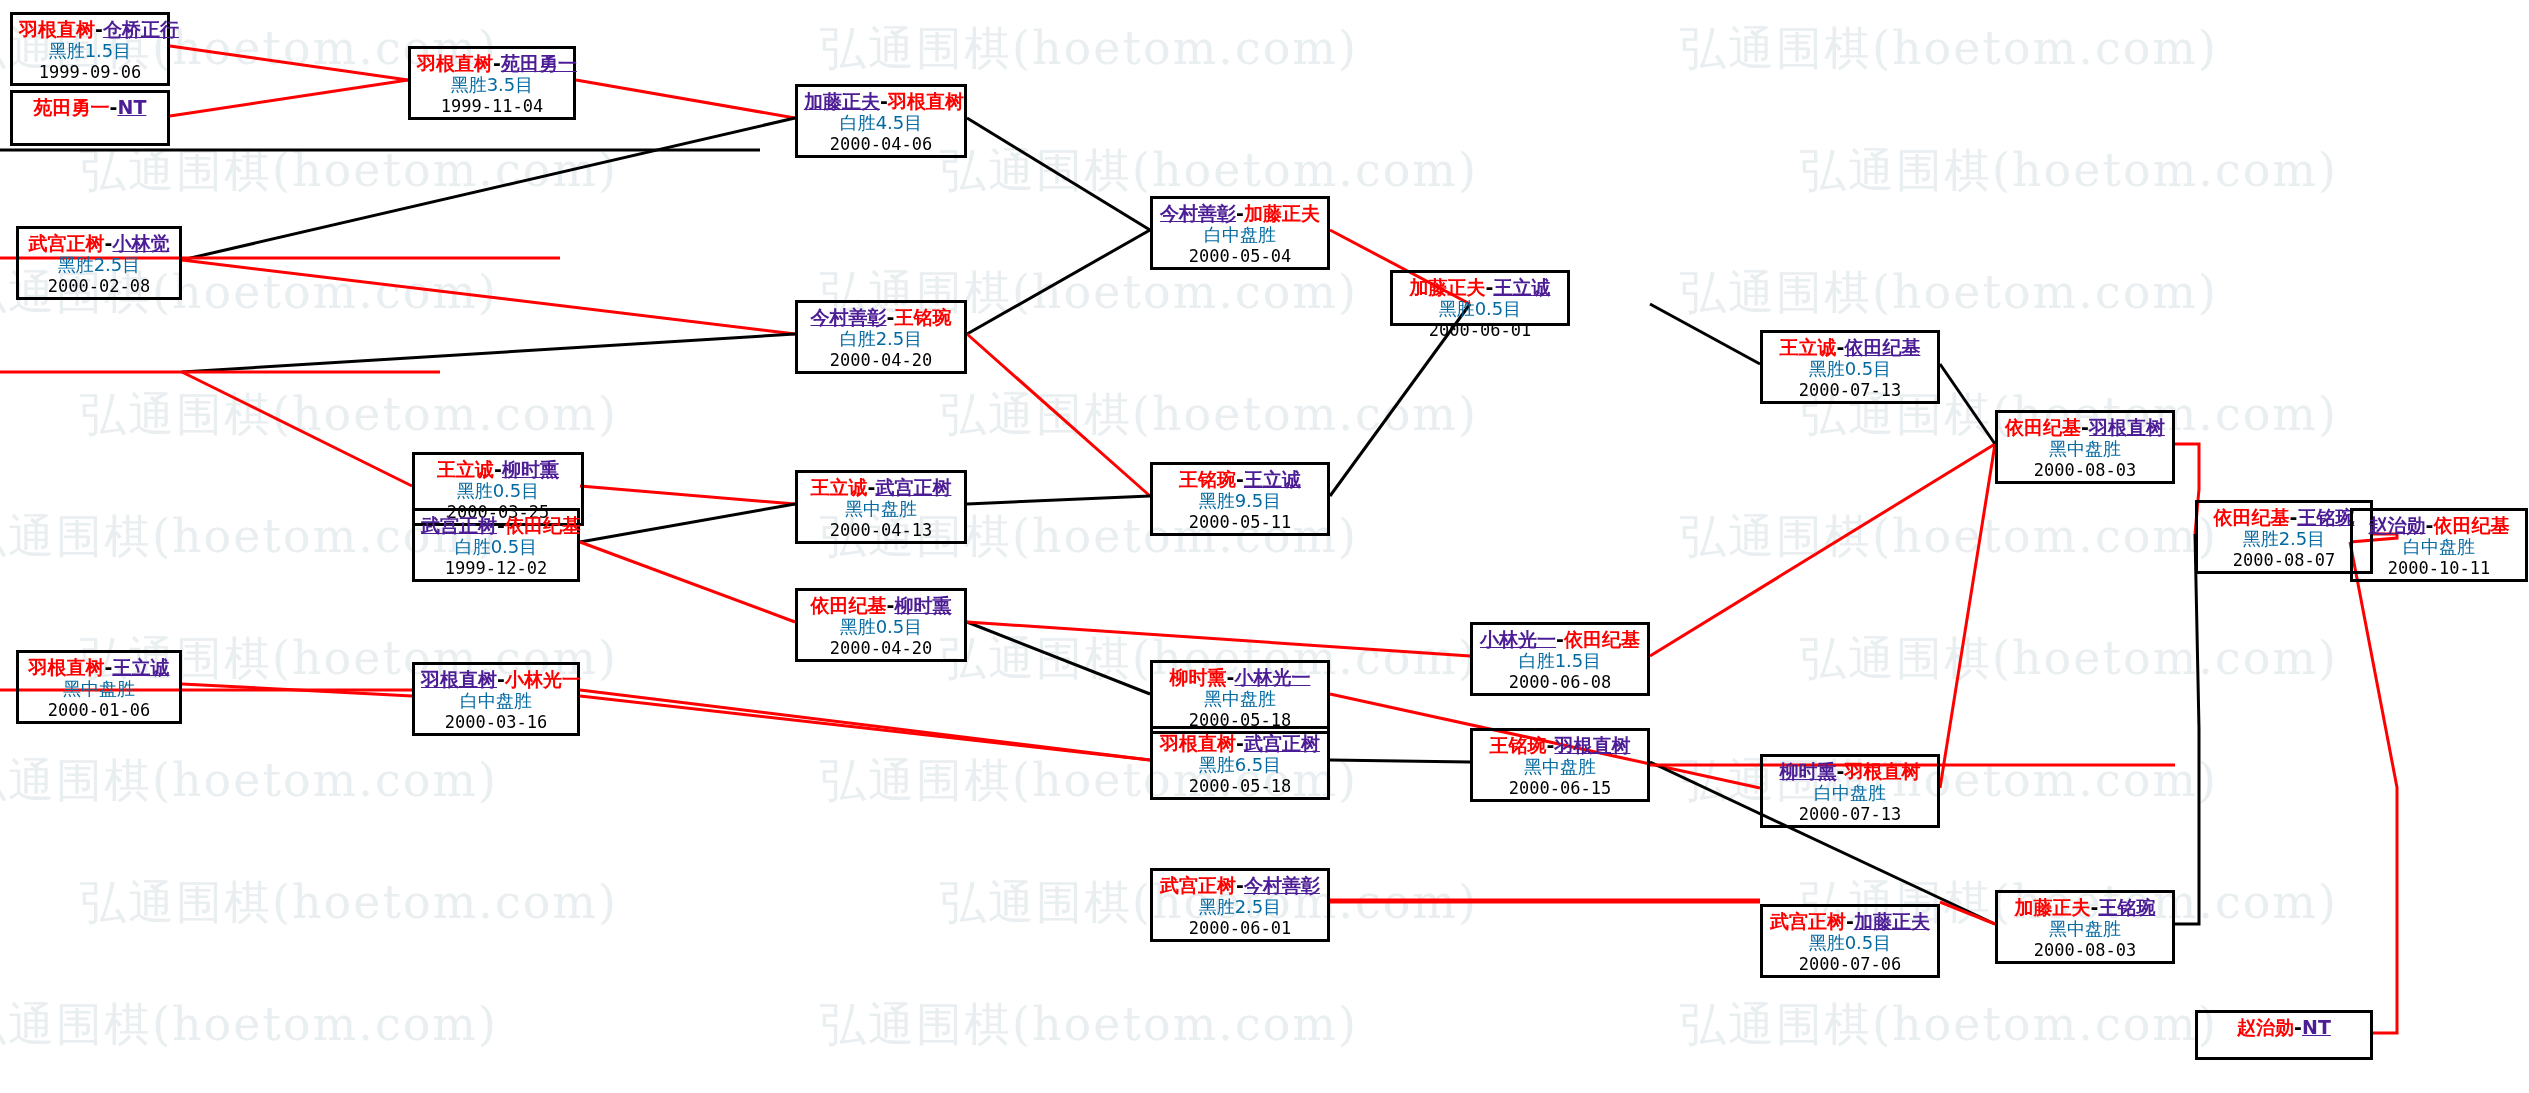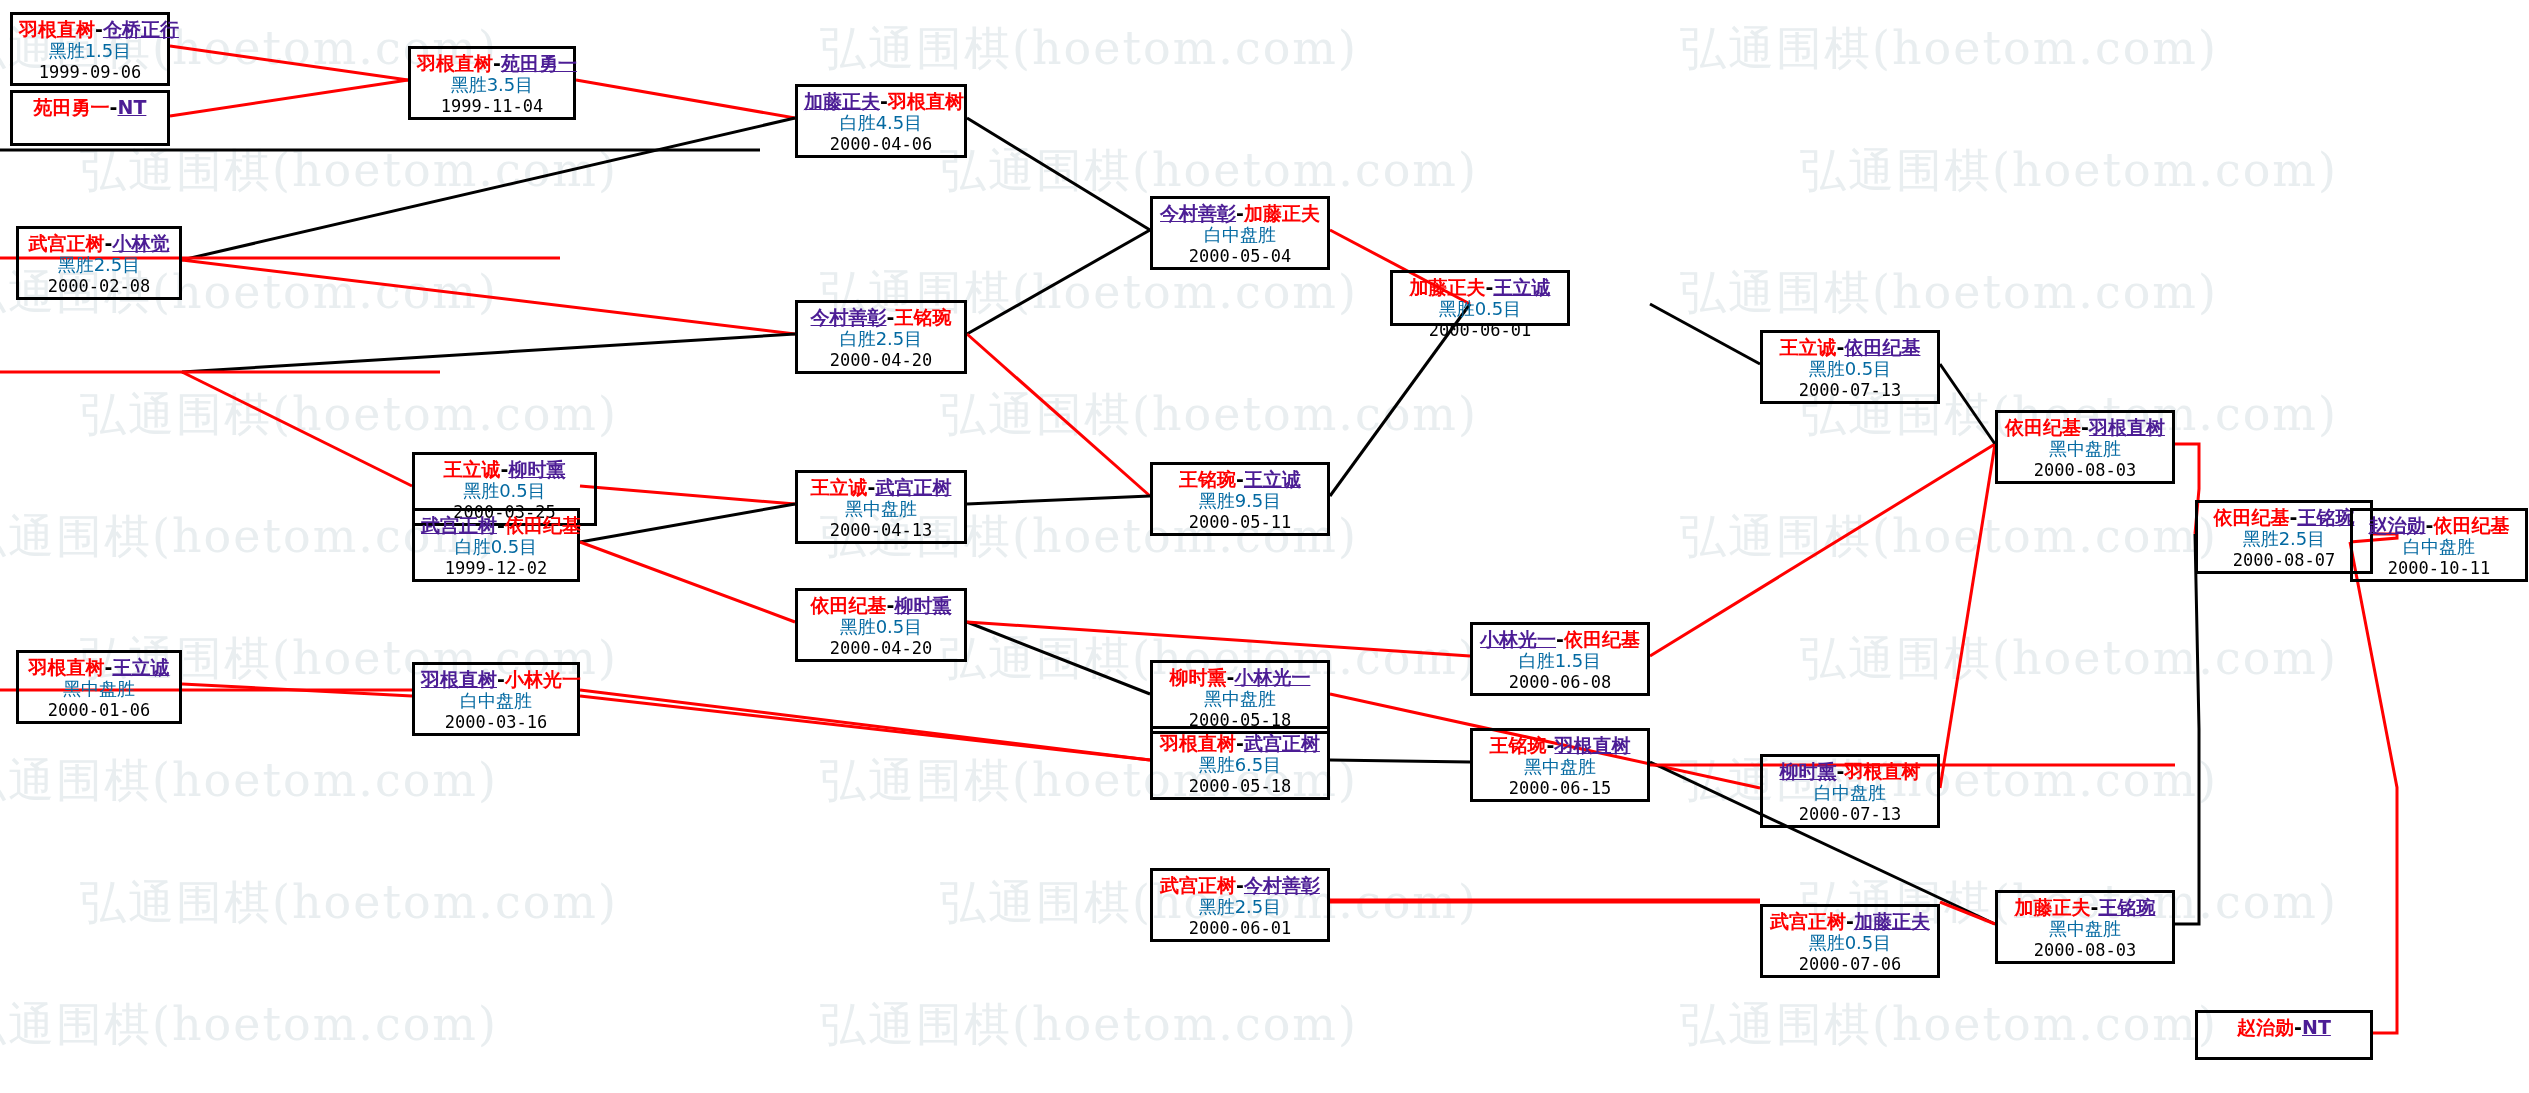--- a/index.html
+++ b/index.html
@@ -173,21 +173,21 @@
       <div class="node" style="left: 16px; top: 226px; width: 166px; height: 74px;">
         <div class="match"><span class="w">武宫正树</span><span class="sep">-</span><span class="l">小林觉</span></div>
         <div class="result">黑胜2.5目</div>
         <div class="date">2000-02-08</div>
       </div>
       <div class="node" style="left: 795px; top: 300px; width: 172px; height: 74px;">
         <div class="match"><span class="l">今村善彰</span><span class="sep">-</span><span class="w">王铭琬</span></div>
         <div class="result">白胜2.5目</div>
         <div class="date">2000-04-20</div>
       </div>
-      <div class="node" style="left: 412px; top: 452px; width: 185px; height: 74px;">
+      <div class="node" style="left: 412px; top: 452px; width: 172px; height: 74px;">
         <div class="match"><span class="w">王立诚</span><span class="sep">-</span><span class="l">柳时熏</span></div>
         <div class="result">黑胜0.5目</div>
         <div class="date">2000-03-25</div>
       </div>
       <div class="node" style="left: 412px; top: 508px; width: 168px; height: 74px;">
         <div class="match"><span class="l">武宫正树</span><span class="sep">-</span><span class="w">依田纪基</span></div>
         <div class="result">白胜0.5目</div>
         <div class="date">1999-12-02</div>
       </div>
       <div class="node" style="left: 795px; top: 470px; width: 172px; height: 74px;">

